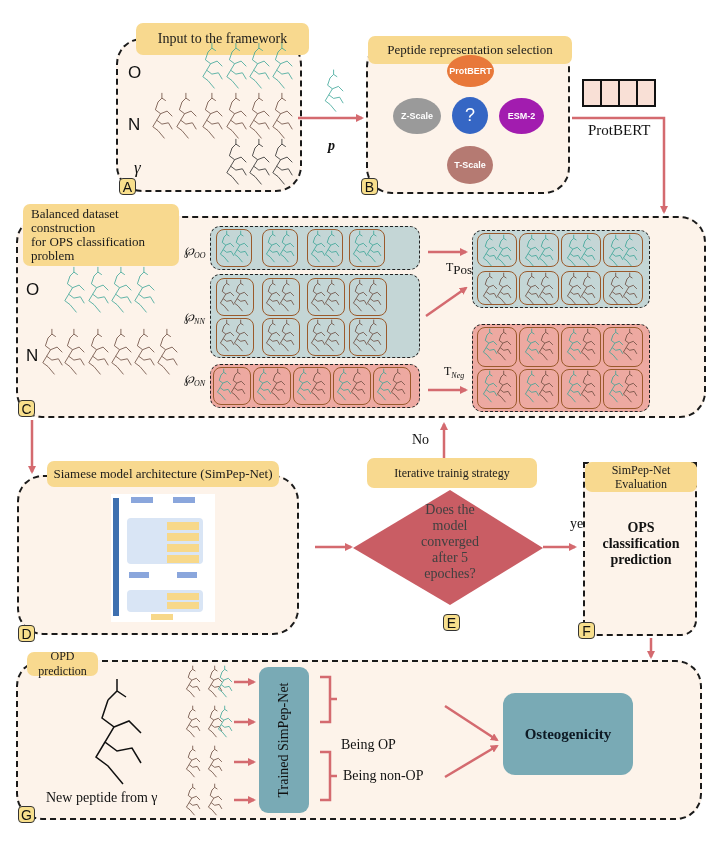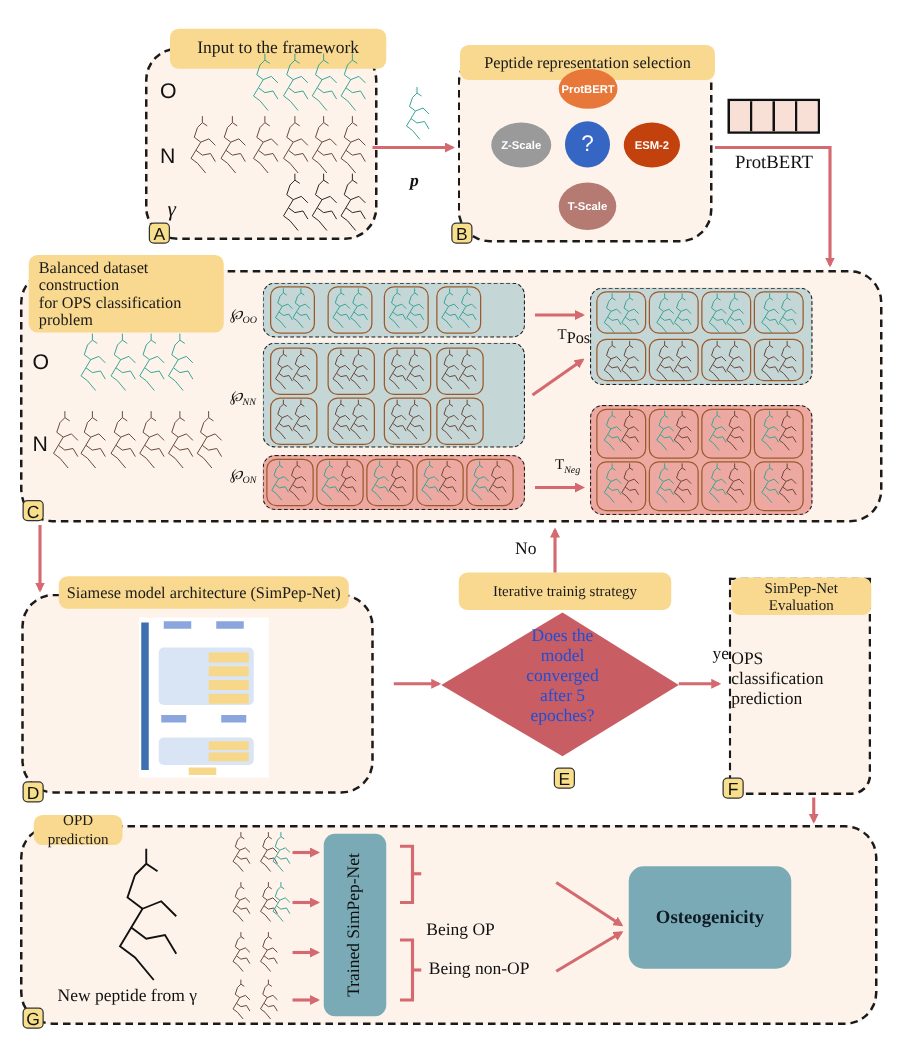--- a/index.html
+++ b/index.html
@@ -23,21 +23,21 @@
 <div class="tag" style="left:136px;top:23px;width:173px;height:32px;font-size:14px;">Input to the framework</div>
 <div class="lbl" style="left:128px;top:63px;">O</div>
 <div class="lbl" style="left:128px;top:115px;">N</div>
 <div class="lbl serif" style="left:134px;top:158px;font-style:italic;">γ</div>
 <div class="letter" style="left:119px;top:178px;">A</div>
 <div class="abs serif" style="left:328px;top:138px;font-style:italic;font-weight:bold;font-size:14px;">p</div>
 
 <div class="panel" style="left:366px;top:40px;width:204px;height:154px;"></div>
 <div class="tag" style="left:368px;top:36px;width:204px;height:28px;font-size:13px;">Peptide representation selection</div>
 <div class="oval" style="left:447px;top:55px;width:47px;height:32px;background:#e8783a;">ProtBERT</div>
-<div class="oval" style="left:499px;top:98px;width:45px;height:36px;background:#c2410c;">ESM-2</div>
+<div class="oval" style="left:499px;top:98px;width:45px;height:36px;background:#a21caf;">ESM-2</div>
 <div class="oval" style="left:447px;top:146px;width:46px;height:38px;background:#b57a72;">T-Scale</div>
 <div class="oval" style="left:393px;top:98px;width:48px;height:36px;background:#9a9a9a;">Z-Scale</div>
 <div class="oval" style="left:452px;top:97px;width:36px;height:37px;background:#3566c4;font-size:18px;font-weight:normal;">?</div>
 <div class="letter" style="left:361px;top:178px;">B</div>
 <div class="abs" style="left:582px;top:79px;width:74px;height:28px;display:flex;border:2px solid #111;box-sizing:border-box;">
   <div style="flex:1;background:#f9e0d6;border-right:2px solid #111;"></div>
   <div style="flex:1;background:#f9e0d6;border-right:2px solid #111;"></div>
   <div style="flex:1;background:#f9e0d6;border-right:2px solid #111;"></div>
   <div style="flex:1;background:#f9e0d6;"></div>
 </div>
@@ -119,37 +119,37 @@
   <div style="position:absolute;left:56px;top:99px;width:32px;height:7px;background:#f7d88a;"></div>
   <div style="position:absolute;left:56px;top:108px;width:32px;height:7px;background:#f7d88a;"></div>
   <div style="position:absolute;left:40px;top:120px;width:22px;height:6px;background:#f7d88a;"></div>
 </div>
 <div class="letter" style="left:18px;top:625px;">D</div>
 
 <div class="tag" style="left:367px;top:458px;width:170px;height:30px;font-size:12px;">Iterative trainig strategy</div>
 <svg class="overlay" width="720" height="847">
   <polygon points="450,490 543,548 450,605 353,548" fill="#c95d64"></polygon>
 </svg>
-<div class="abs serif" style="left:392px;top:502px;width:116px;text-align:center;font-size:14px;line-height:16px;color:#1d4ed8;">
+<div class="abs serif" style="left:392px;top:502px;width:116px;text-align:center;font-size:14px;line-height:16px;color:#404040;">
   <div>Does the</div>
   <div>model</div>
   <div>converged</div>
   <div>after 5</div>
   <div>epoches?</div>
 </div>
 <div class="letter" style="left:443px;top:614px;">E</div>
 <div class="abs serif" style="left:412px;top:432px;font-size:14px;">No</div>
 <div class="abs serif" style="left:544px;top:516px;font-size:14px;margin-left:26px;">yes</div>
 
 <div class="panel" style="left:583px;top:462px;width:114px;height:174px;border-radius:0 0 16px 0;"></div>
 <div class="tag" style="left:585px;top:462px;width:112px;height:30px;font-size:12px;flex-direction:column;line-height:14px;">
   <div>SimPep-Net</div>
   <div>Evaluation</div>
 </div>
-<div class="abs serif" style="left:585px;top:520px;width:112px;text-align:left;font-size:14px;line-height:16px;">
+<div class="abs serif" style="left:585px;top:520px;width:112px;text-align:center;font-size:14px;line-height:16px;font-weight:bold;">
   <div>OPS</div>
   <div>classification</div>
   <div>prediction</div>
 </div>
 <div class="letter" style="left:578px;top:622px;">F</div>
 
 <div class="panel" style="left:16px;top:660px;width:686px;height:160px;"></div>
 <div class="tag" style="left:27px;top:652px;width:71px;height:24px;font-size:12px;">OPD prediction</div>
 <div class="abs serif" style="left:46px;top:790px;font-size:14px;"><span>New peptide from γ</span></div>
 <div class="abs" style="left:259px;top:667px;width:50px;height:146px;background:#79aab5;border-radius:9px;display:flex;align-items:center;justify-content:center;">

